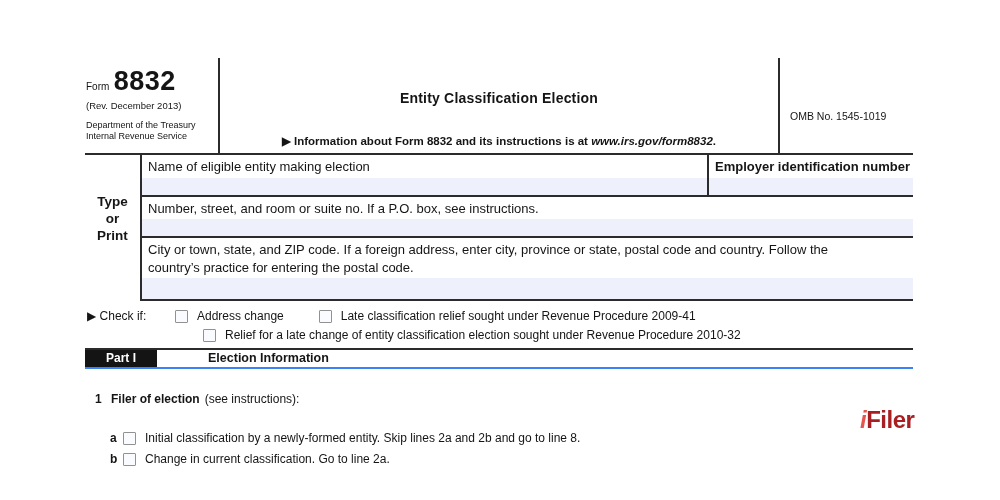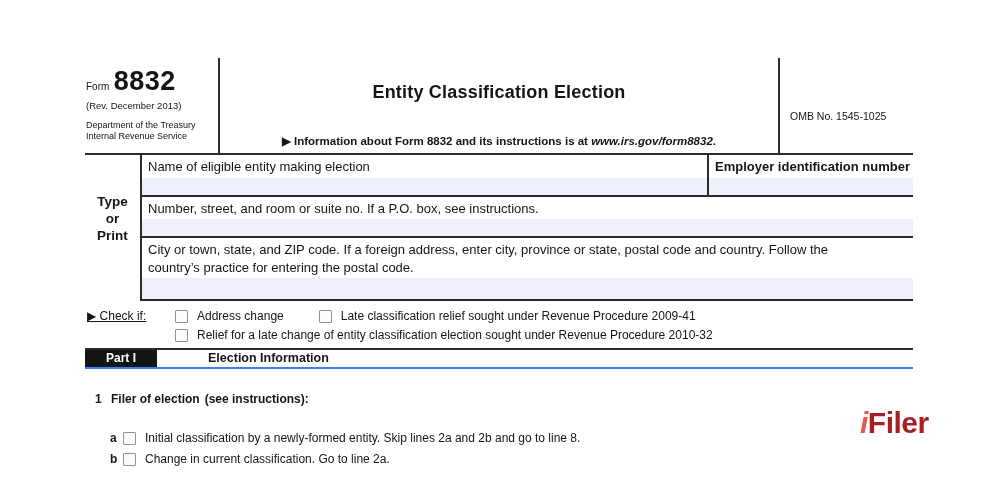--- a/index.html
+++ b/index.html
@@ -8,21 +8,21 @@
   .form-area { position:absolute; left:85px; top:58px; width:828px; }
 
   
   .hdr { display:flex; border-bottom:2.5px solid #2b2b2b; height:97px; }
   .hdr-left { width:135px; border-right:2px solid #2b2b2b; padding:8px 4px 2px 1px; }
   .form-word { font-size:10px; }
   .form-number { font-size:27px; font-weight:bold; letter-spacing:0.5px; }
   .revision { font-size:9.5px; margin-top:3px; }
   .agency { font-size:9px; margin-top:9px; line-height:1.25; }
   .hdr-center { flex:1; border-right:2px solid #2b2b2b; position:relative; text-align:center; }
-  .main-title { font-size:18px; font-weight:bold; margin-top:24px; letter-spacing:0.2px; }
+  .main-title { font-size:14px; font-weight:bold; margin-top:32px; letter-spacing:0.2px; }
   .info-line { position:absolute; bottom:5px; left:0; width:100%; font-size:11.5px; font-weight:bold; }
   .info-url { font-style:italic; }
   .hdr-right { width:133px; padding:52px 0 0 10px; font-size:10.5px; }
 
   
   .tp { display:flex; }
   .tp-label { width:55px; text-align:center; font-weight:bold; font-size:13.5px; line-height:17px; padding-top:38px; }
   .tp-fields { flex:1; border-left:2px solid #2b2b2b; }
   .tp-row { border-bottom:2px solid #2b2b2b; }
   .field-label { font-size:13px; padding:3px 0 2px 6px; line-height:1.35; }
@@ -30,45 +30,45 @@
   .input-strip { height:17px; background:#eef0fb; }
   .row-name { display:flex; }
   .cell-name { flex:1; }
   .cell-ein { width:206px; border-left:2px solid #2b2b2b; }
   .row-city .input-strip { height:21px; }
 
   
   .checkif { padding:7px 0 5px 2px; border-bottom:2px solid #2b2b2b; font-size:12px; }
   .checkif-line { display:flex; align-items:center; height:16px; }
   .checkif-line + .checkif-line { margin-top:3px; }
-  .checkif-prefix { width:88px;text-decoration:underline; }
+  .checkif-prefix { width:88px; }
   .checkbox { display:inline-block; width:13px; height:13px; border:1.5px solid #919191; background:#fafbff; border-radius:1px; flex:0 0 auto; }
   .cb-gap { margin-right:9px; }
   .opt2-cb { margin-left:35px; }
-  .line2-indent { margin-left:88px; }
+  .line2-indent { margin-left:116px; }
 
   
   .part-bar { display:flex; height:19px; border-bottom:2px solid #3b82f6;gap:35px; }
   .part-label { width:72px; background:#141414; color:#fff; font-weight:bold; font-size:12px; text-align:center; line-height:17px; }
   .part-title { font-weight:bold; font-size:12.5px; padding-left:16px; line-height:17px; }
 
   
   .line1 { margin-top:23px; display:flex; font-size:12px; }
   .line1-num { font-weight:bold; width:26px; padding-left:10px; }
   .line1-label { font-weight:bold; }
-  .line1-suffix { margin-left:5px;font-weight:bold; }
+  .line1-suffix { margin-left:5px; }
 
   .election-row { display:flex; align-items:center; font-size:12px; height:16px; }
   .row-a { margin-top:24px; }
   .row-b { margin-top:5px; }
   .opt-letter { font-weight:bold; width:25px; padding-left:25px; }
   .opt-cb { margin:0 9px 0 13px; }
 
   
-  .logo { position:absolute; left:860px; top:406px; font-size:30px; font-weight:bold; letter-spacing:-0.5px; }
+  .logo { position:absolute; left:860px; top:406px; font-size:24px; font-weight:bold; letter-spacing:-0.5px; }
   .logo-i { font-style:italic; }
 </style>
 </head>
 <body>
 
 <div class="page">
   <div class="form-area">
 
     <div class="hdr">
       <div class="hdr-left">
@@ -82,21 +82,21 @@
           <div>Internal Revenue Service</div>
         </div>
       </div>
       <div class="hdr-center">
         <div class="main-title">Entity Classification Election</div>
         <div class="info-line">
           <span>▶ Information about Form 8832 and its instructions is at </span><span class="info-url">www.irs.gov/form8832</span><span>.</span>
         </div>
       </div>
       <div class="hdr-right">
-        <span>OMB No. 1545-1025</span>
+        <span>OMB No. 1545-1019</span>
       </div>
     </div>
 
     <div class="tp">
       <div class="tp-label">
         <div>Type</div>
         <div>or</div>
         <div>Print</div>
       </div>
       <div class="tp-fields">

